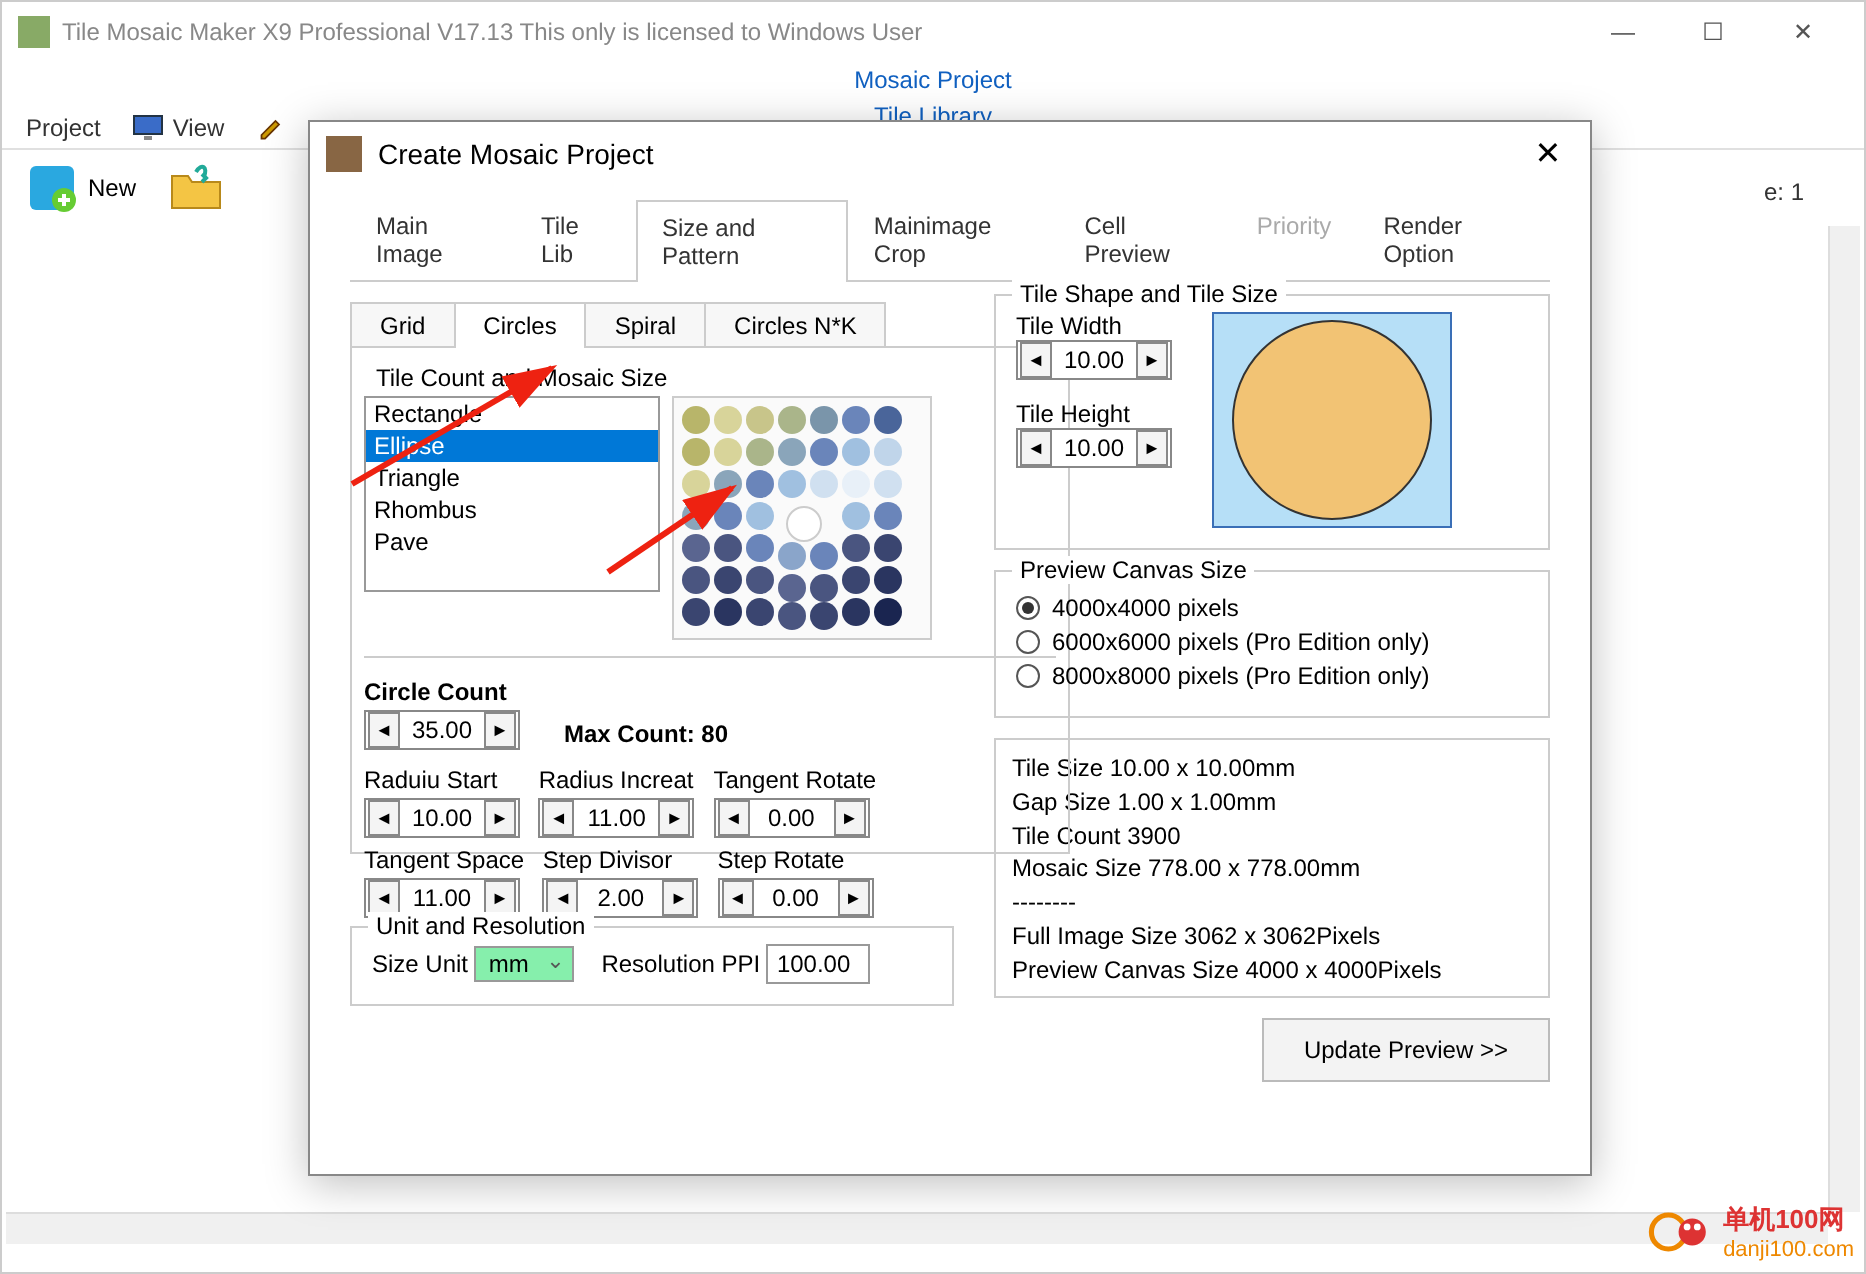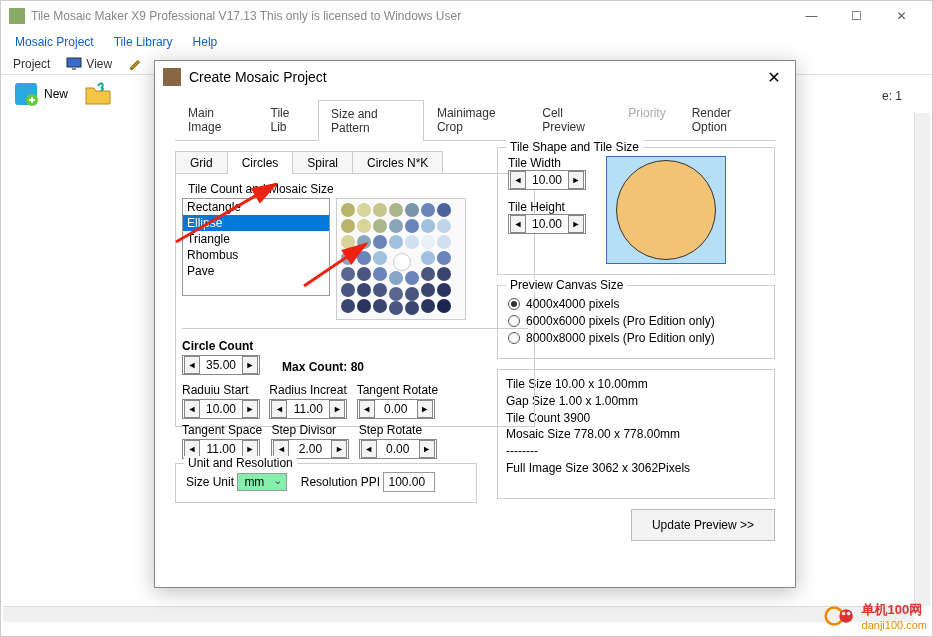--- a/index.html
+++ b/index.html
@@ -6,21 +6,21 @@
 body { background: #fff; width: 933px; height: 637px; position: relative; overflow: hidden; }
 
 
 .main-window { width: 933px; height: 637px; border: 1px solid #ccc; background: #fff; position: relative; }
 .titlebar { height: 30px; display: flex; align-items: center; padding: 0 8px; color: #888; background: #fff; }
 .titlebar-icon { width: 16px; height: 16px; background: #8a6; margin-right: 6px; }
 .titlebar-text { flex: 1; }
 .titlebar-btns { display: flex; }
 .titlebar-btn { width: 45px; height: 28px; display: flex; align-items: center; justify-content: center; color: #555; }
 
-.menubar { height: 22px; display: flex; align-items: center; padding: 0 4px; color: #1060c0; }
+.menubar { height: 22px; display: flex; align-items: center; padding: 0 4px; color: #1060c0; flex-direction: column; }
 .menubar-item { padding: 2px 10px; cursor: default; }
 
 .toolbar-row { height: 22px; display: flex; align-items: center; border-bottom: 1px solid #e0e0e0; padding: 0 4px; }
 .tool-label { padding: 2px 8px; color: #333; display: flex; align-items: center; gap: 4px; }
 .tool-icon { width: 16px; height: 14px; display: inline-block; }
 
 .icon-row { height: 38px; display: flex; align-items: center; padding: 2px 4px; gap: 2px; }
 .big-btn { display: flex; align-items: center; gap: 4px; padding: 2px 6px; border: 1px solid transparent; }
 .big-icon { width: 28px; height: 28px; }
 .scrollbar-v { position: absolute; right: 2px; top: 112px; bottom: 30px; width: 16px; background: #f0f0f0; border-left: 1px solid #ddd; }
@@ -389,20 +389,21 @@
             </div>
         </div>
 
         <div class="info-box">
           <div>Tile Size 10.00 x 10.00mm</div>
           <div>Gap Size 1.00 x 1.00mm</div>
           <div>Tile Count 3900</div>
           <div>Mosaic Size 778.00 x 778.00mm</div>
           <div>--------</div>
           <div>Full Image Size 3062 x 3062Pixels</div>
+          <div>Preview Canvas Size 4000 x 4000Pixels</div>
         </div>
 
         <div class="update-btn">Update Preview &gt;&gt;</div>
       </div>
     </div>
   </div>
 </div>
 
 <div class="watermark">
   <svg class="wicon" viewBox="0 0 40 28">

